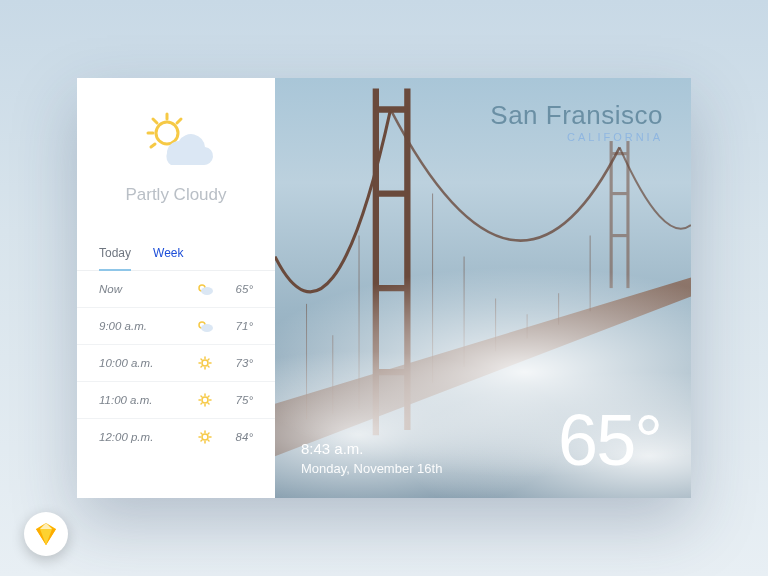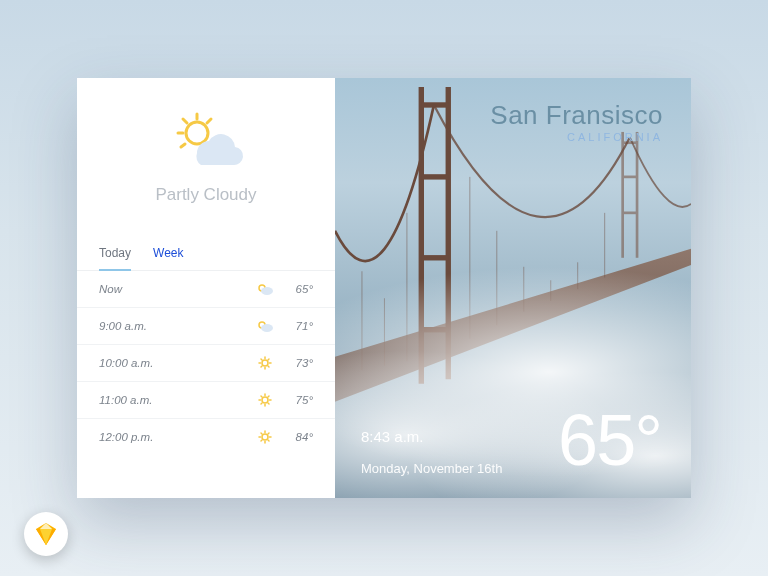--- a/index.html
+++ b/index.html
@@ -14,21 +14,21 @@
   }
   .card {
     width: 614px;
     height: 420px;
     background: #fff;
     box-shadow: 0 25px 60px rgba(40,60,90,0.25);
     display: flex;
     overflow: hidden;
   }
   .left {
-    width: 258px;
+    width: 198px;
     background: #fff;
     display: flex;
     flex-direction: column;
   }
   .hero {
     flex: 0 0 160px;
     display: flex;
     flex-direction: column;
     align-items: center;
     justify-content: center;
@@ -113,21 +113,21 @@
   }
   .bottom {
     position: absolute;
     left: 26px; right: 30px; bottom: 22px;
     display: flex;
     align-items: flex-end;
     justify-content: space-between;
     font-weight: 300;
   }
   .dt .time-now { font-size: 15px; }
-  .dt .date-now { font-size: 13px; margin-top: 16px; opacity: 0.95; }
+  .dt .date-now { font-size: 13px; margin-top: 4px; opacity: 0.95; }
   .big-temp {
     font-size: 72px;
     font-weight: 100;
     line-height: 1;
     letter-spacing: -2px;
   }
 
   .sketch-badge {
     position: absolute;
     left: 24px; bottom: 20px;

